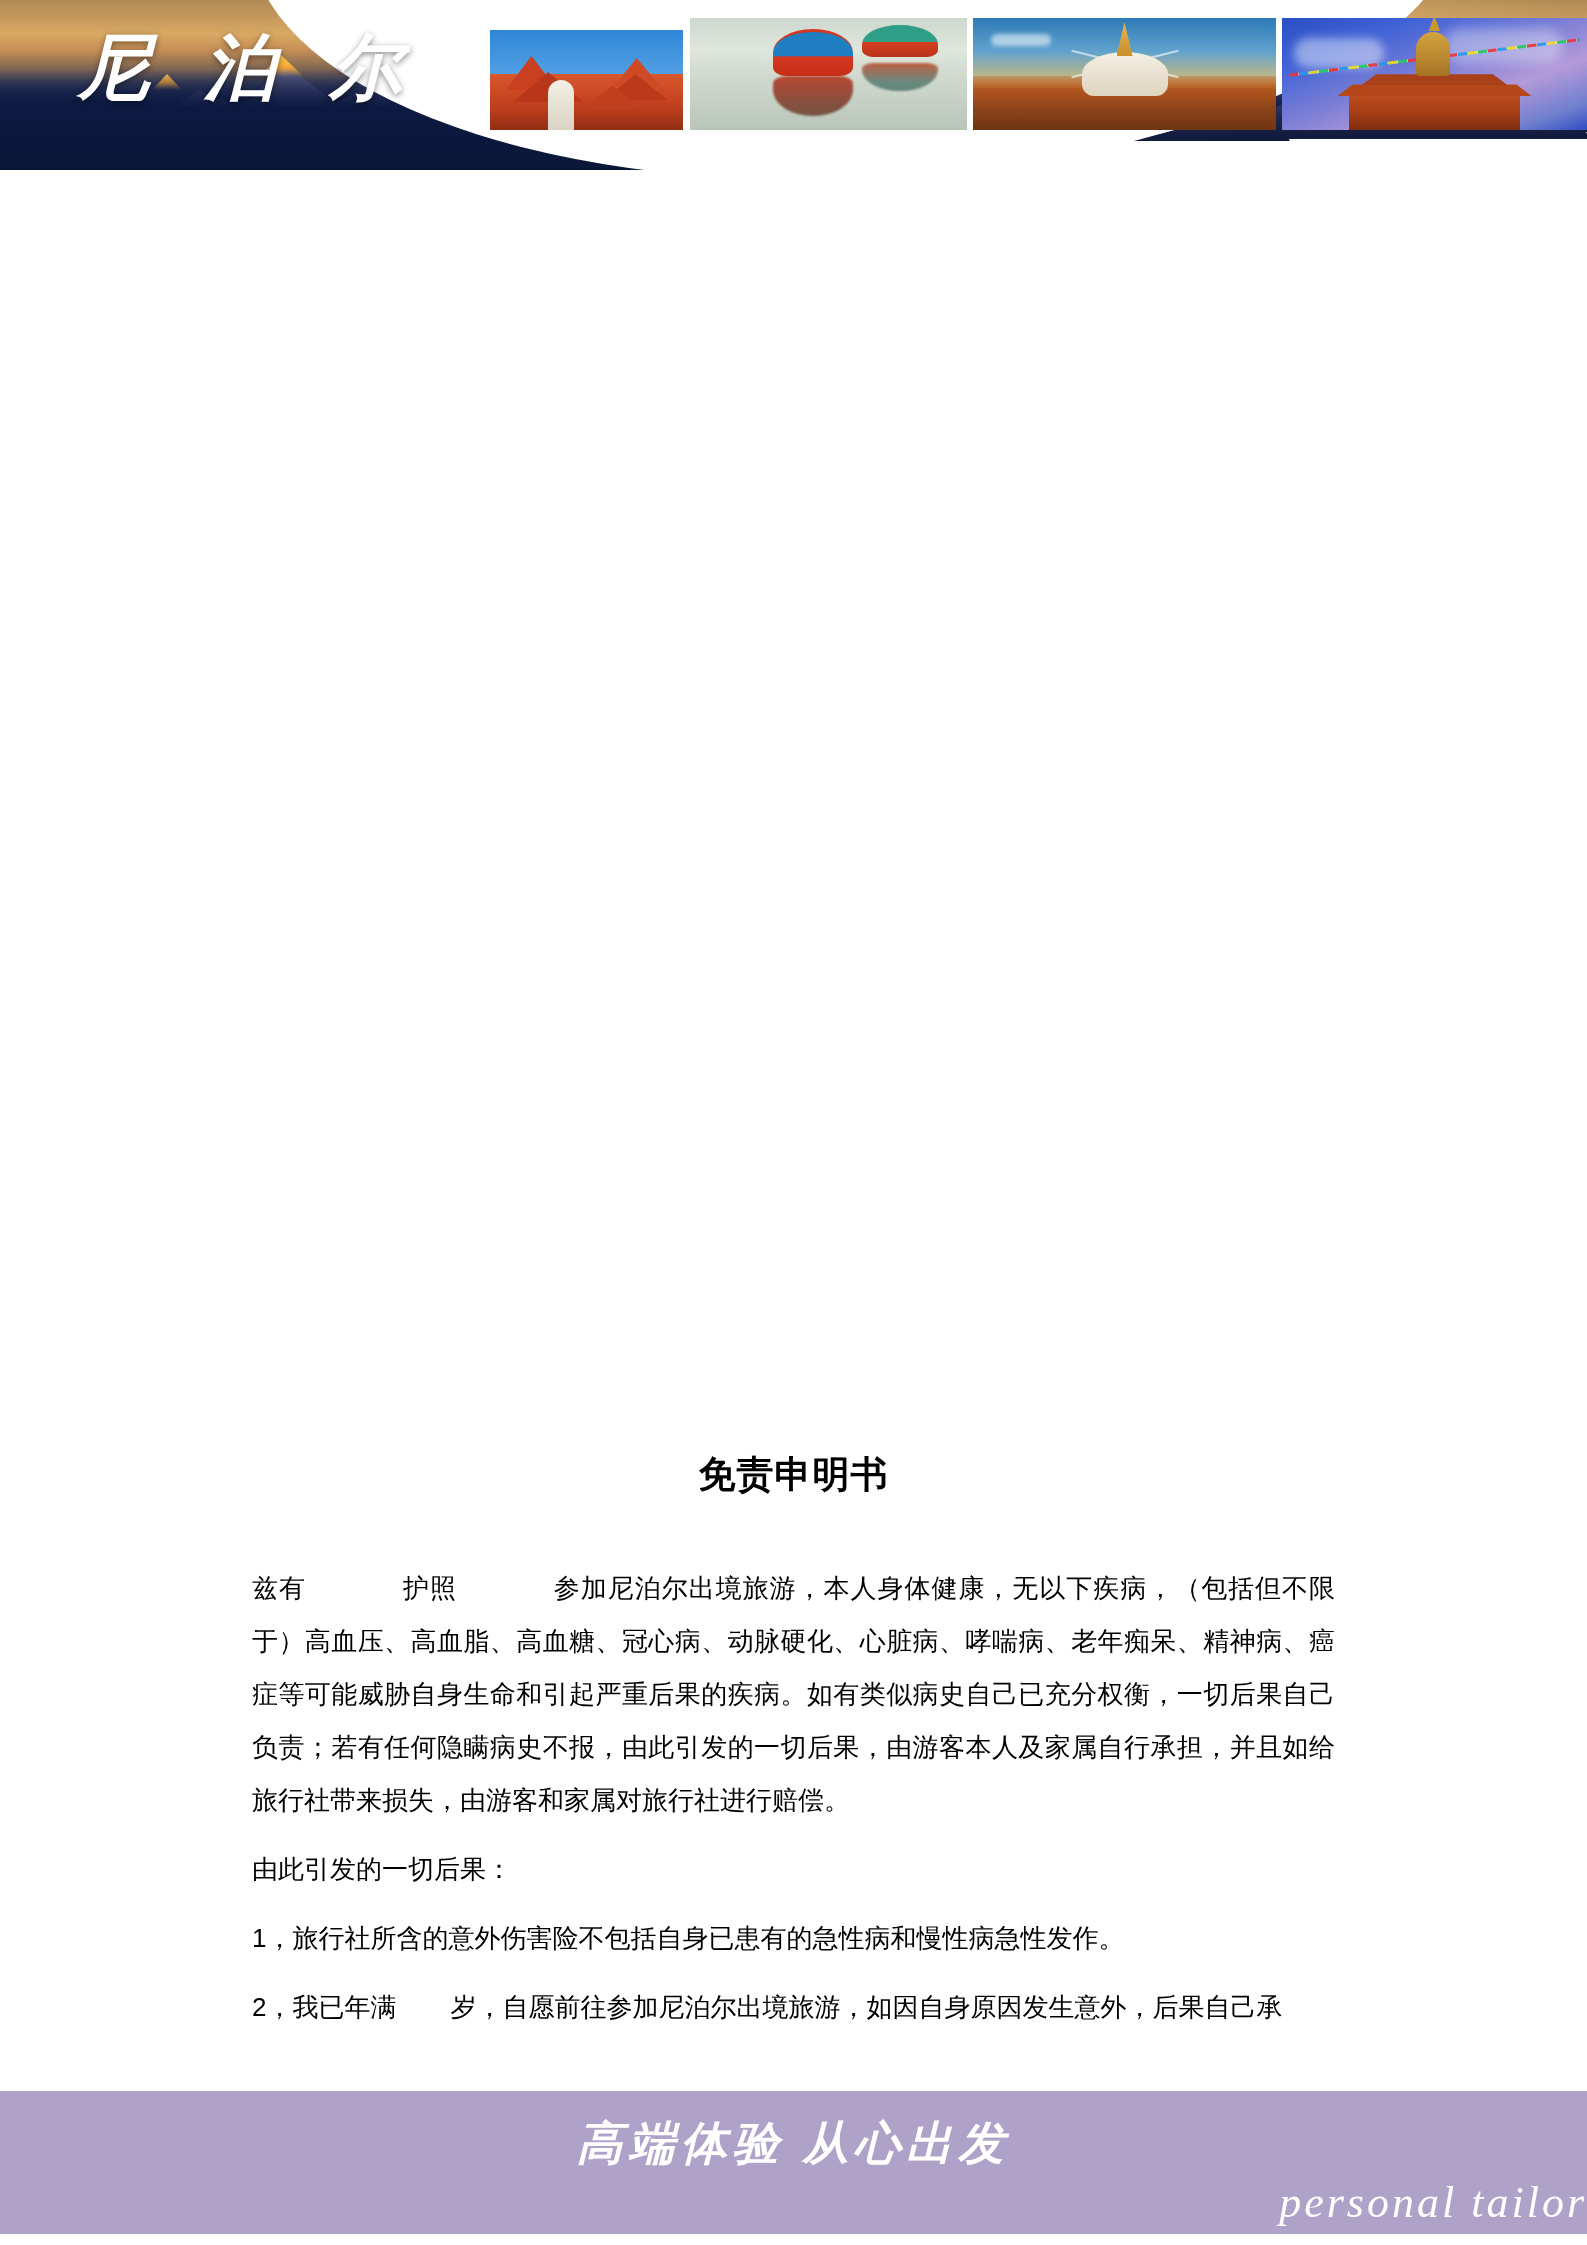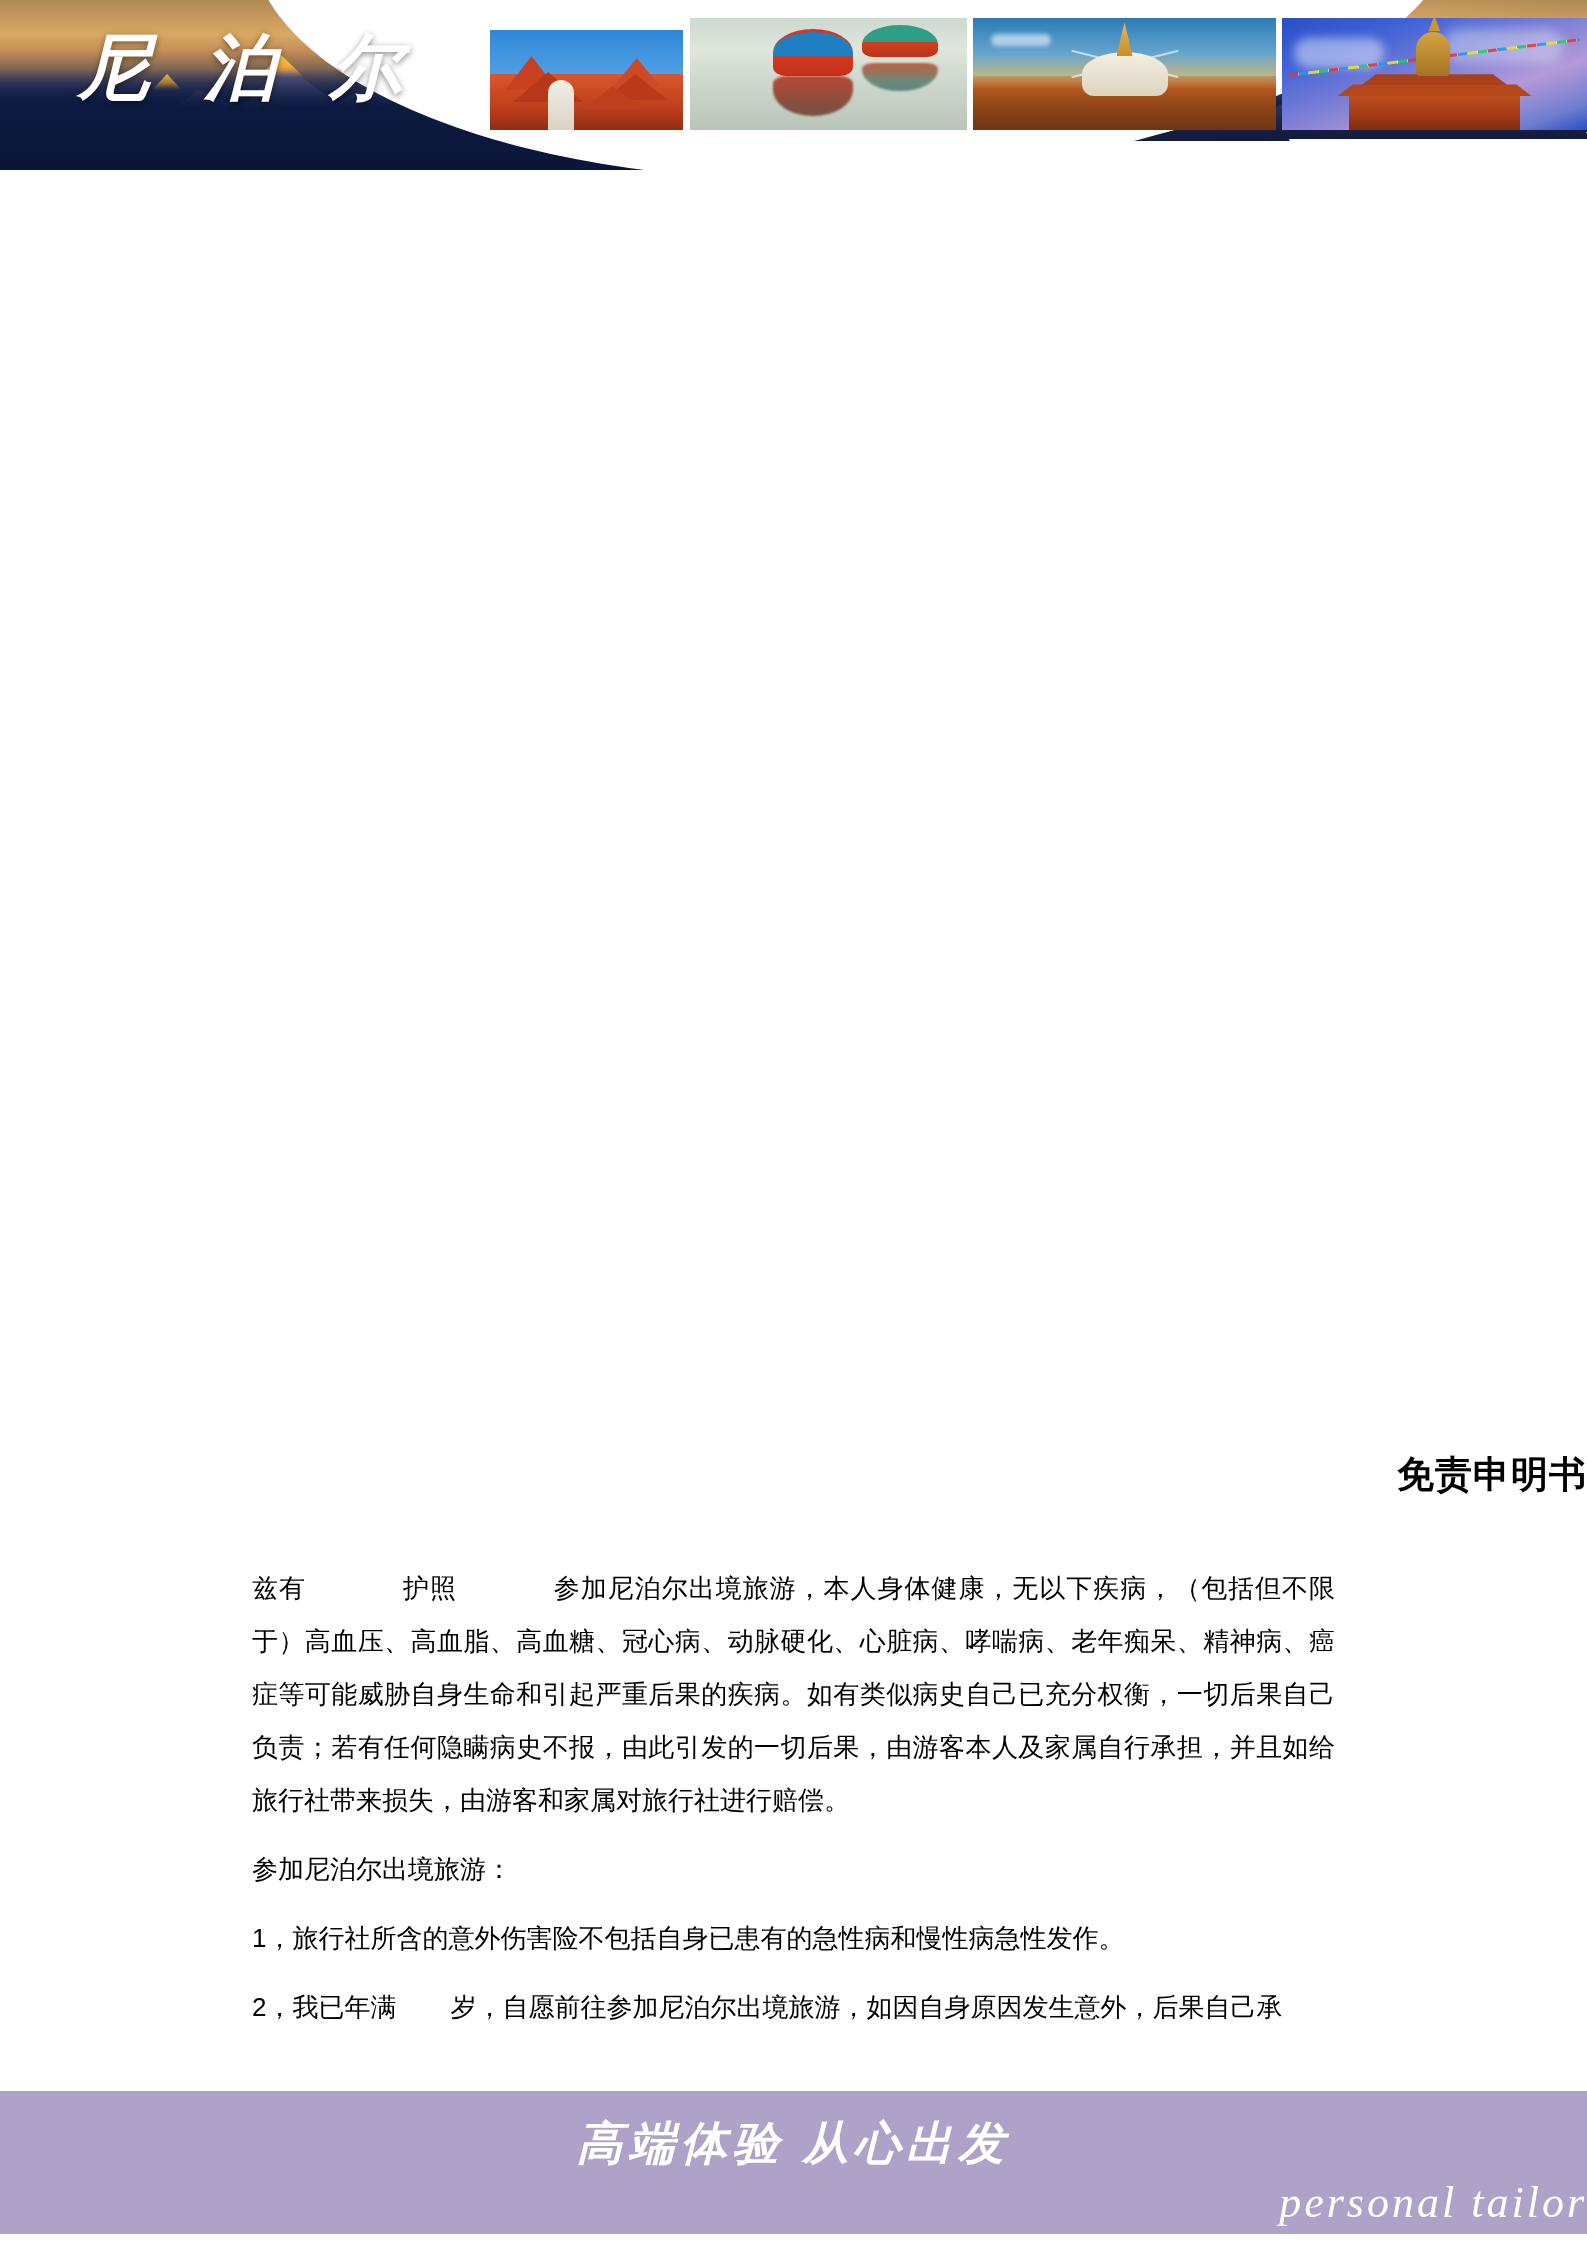--- a/index.html
+++ b/index.html
@@ -215,21 +215,21 @@
 
   
   .doc {
     position: absolute;
     left: 0;
     top: 185px;
     width: 1587px;
   }
 
   .doc-title {
-    text-align: right;
+    text-align: center;
     font-size: 37px;
     font-weight: bold;
     color: #000000;
     margin: 0;
     padding-top: 1265px;
     letter-spacing: 1px;
     font-family: "Liberation Sans", "DejaVu Sans", sans-serif;
   }
 
   .doc-body {
@@ -359,21 +359,21 @@
 </div>
 
 <div class="doc">
 
   <div class="doc-title">免责申明书</div>
 
   <div class="doc-body">
 
     <p class="para-main"><span>兹有</span><span class="blank"></span><span>护照</span><span class="blank"></span><span>参加尼泊尔出境旅游，本人身体健康，无以下疾病，（包括但不限</span><span>于）高血压、高血脂、高血糖、冠心病、动脉硬化、心脏病、哮喘病、老年痴呆、精神病、</span><span>癌症等可能威胁自身生命和引起严重后果的疾病。如有类似病史自己已充分权衡，一切后果</span><span>自己负责；若有任何隐瞒病史不报，由此引发的一切后果，由游客本人及家属自行承担，并</span><span>且如给旅行社带来损失，由游客和家属对旅行社进行赔偿。</span></p>
 
-    <p class="list-line">参加尼泊尔出境旅游：</p>
+    <p class="list-line">由此引发的一切后果：</p>
 
     <p class="list-line"><span>1，</span><span>旅行社所含的意外伤害险不包括自身已患有的急性病和慢性病急性发作。</span></p>
 
     <p class="list-line"><span>2，</span><span>我已年满</span><span class="blank-xs"></span><span>岁，</span><span>自愿前往参加尼泊尔出境旅游，如因自身原因发生意外，后果自己承</span></p>
 
   </div>
 </div>
 
 <div class="footer">
   <div class="footer-cn">高端体验  从心出发</div>

